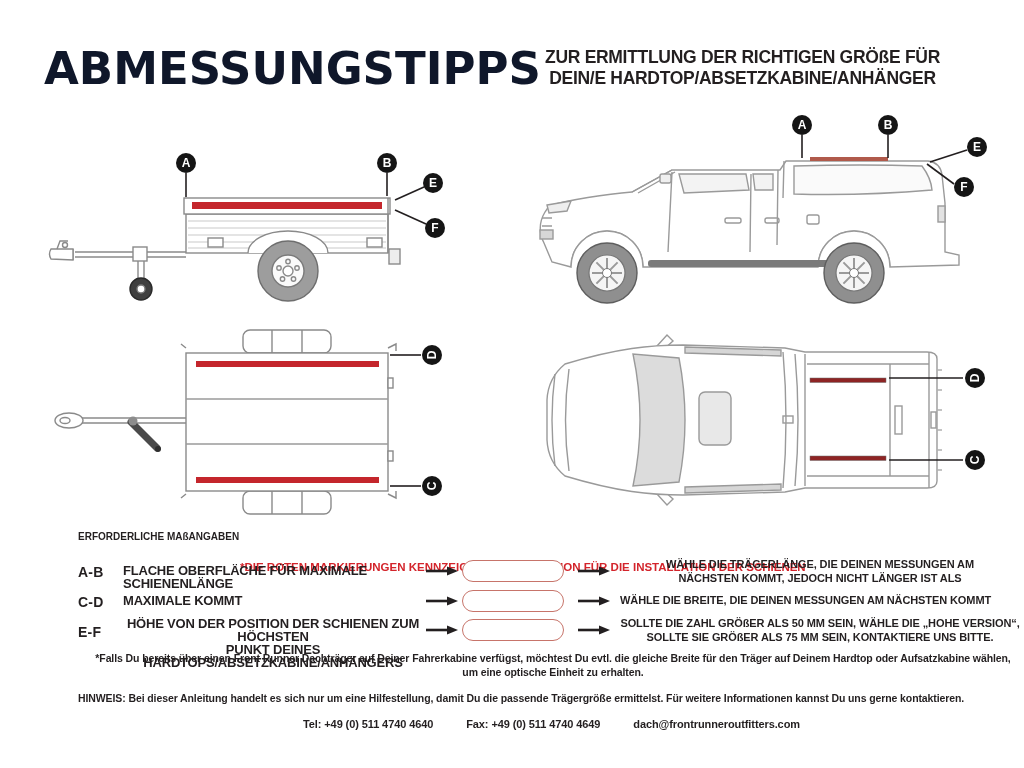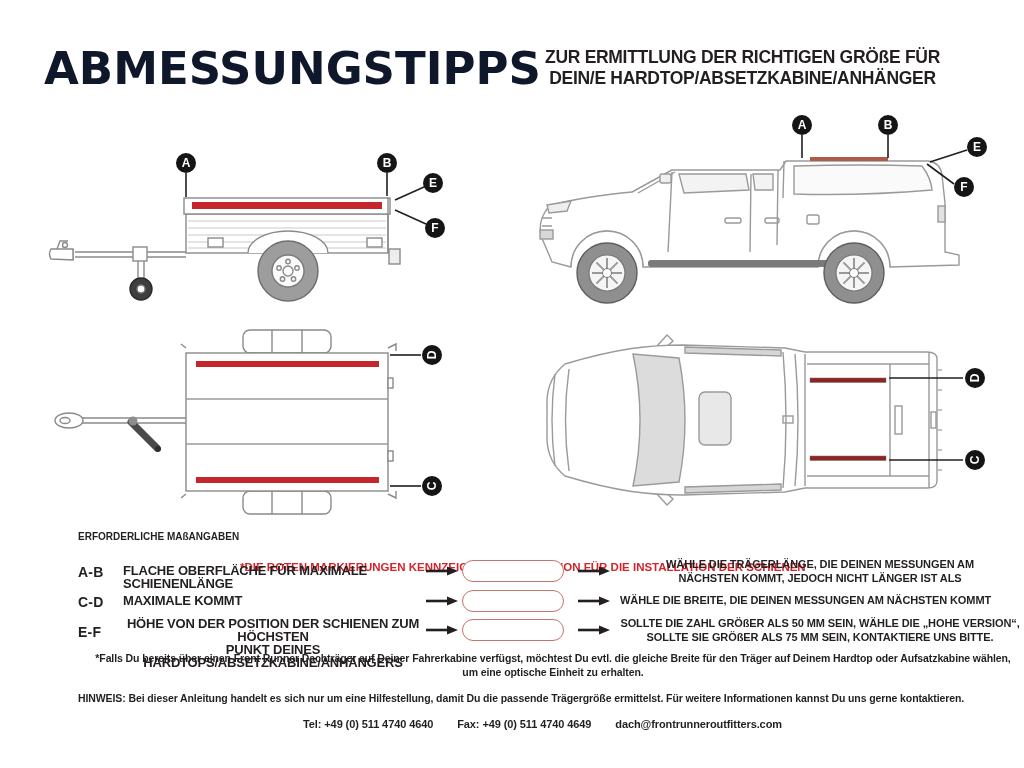--- a/index.html
+++ b/index.html
@@ -19,21 +19,21 @@
     letter-spacing:-0.3px;color:#231f20;
   }
   .req-heading{left:78px;top:531px;font-size:10px;font-weight:700;}
   .req-note{left:240px;top:531px;font-size:11.5px;font-weight:700;color:#d3242b;margin-top:30px;}
   .rkey{font-size:14px;font-weight:700;letter-spacing:0.2px;}
   .rdesc{font-size:13px;font-weight:700;line-height:13px;letter-spacing:-0.2px;width:300px;}
   .rres{font-size:11px;font-weight:700;line-height:13.5px;letter-spacing:-0.1px;width:400px;}
   .pill{width:100px;height:20px;border:1.5px solid #c7746a;border-radius:12px;background:#fff;}
   .foot{left:78px;top:652px;width:950px;font-size:10.5px;font-weight:700;line-height:13.5px;letter-spacing:-0.1px;}
   .hint{left:78px;top:692px;width:992px;font-size:10.5px;font-weight:700;white-space:nowrap;letter-spacing:-0.1px;}
-  .contact{left:303px;top:718px;display:flex;gap:24px;font-size:11px;font-weight:700;letter-spacing:-0.1px;}
+  .contact{left:303px;top:718px;display:flex;gap:33px;font-size:11px;font-weight:700;letter-spacing:-0.1px;}
   svg text.badge{font-family:"Liberation Sans",sans-serif;font-weight:bold;font-size:12px;fill:#ffffff;}
 </style>
 </head>
 <body>
 
 <div class="abs title">ABMESSUNGSTIPPS</div>
 <div class="abs subtitle preline">ZUR ERMITTLUNG DER RICHTIGEN GRÖßE FÜR
 DEIN/E HARDTOP/ABSETZKABINE/ANHÄNGER</div>
 
 <svg class="abs" style="left:45px;top:128px" width="420" height="185" viewBox="0 0 420 185">

